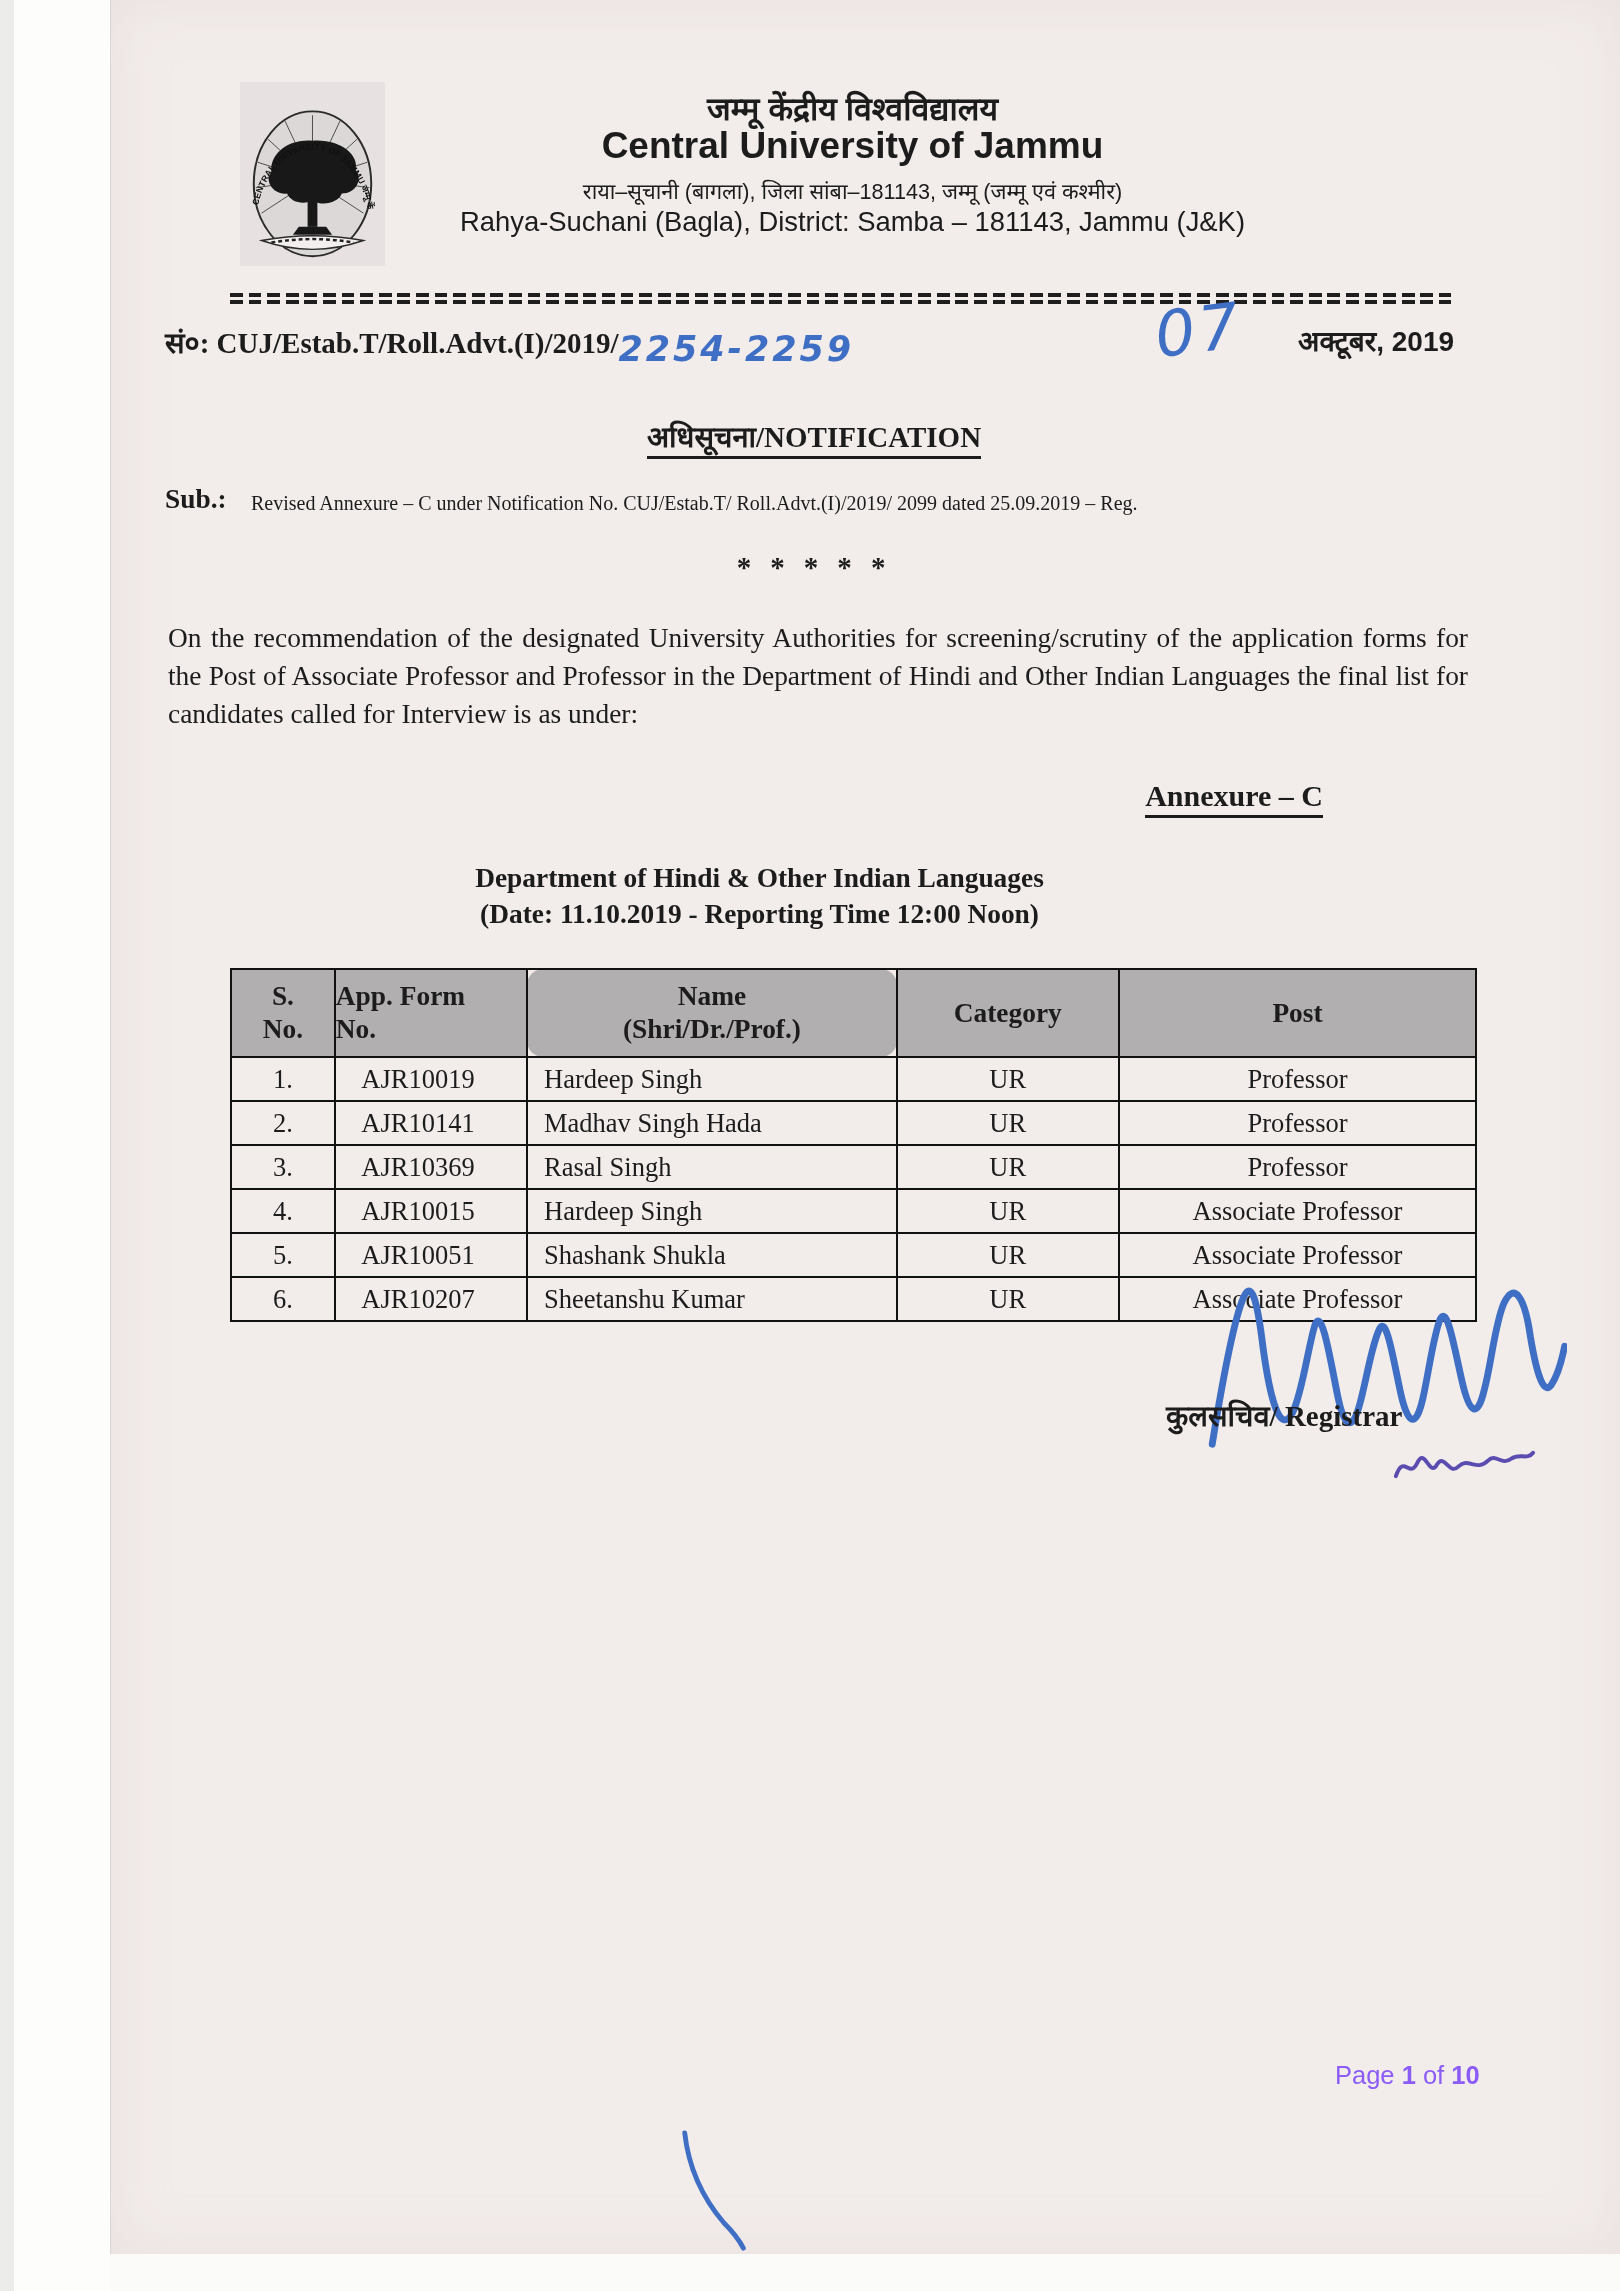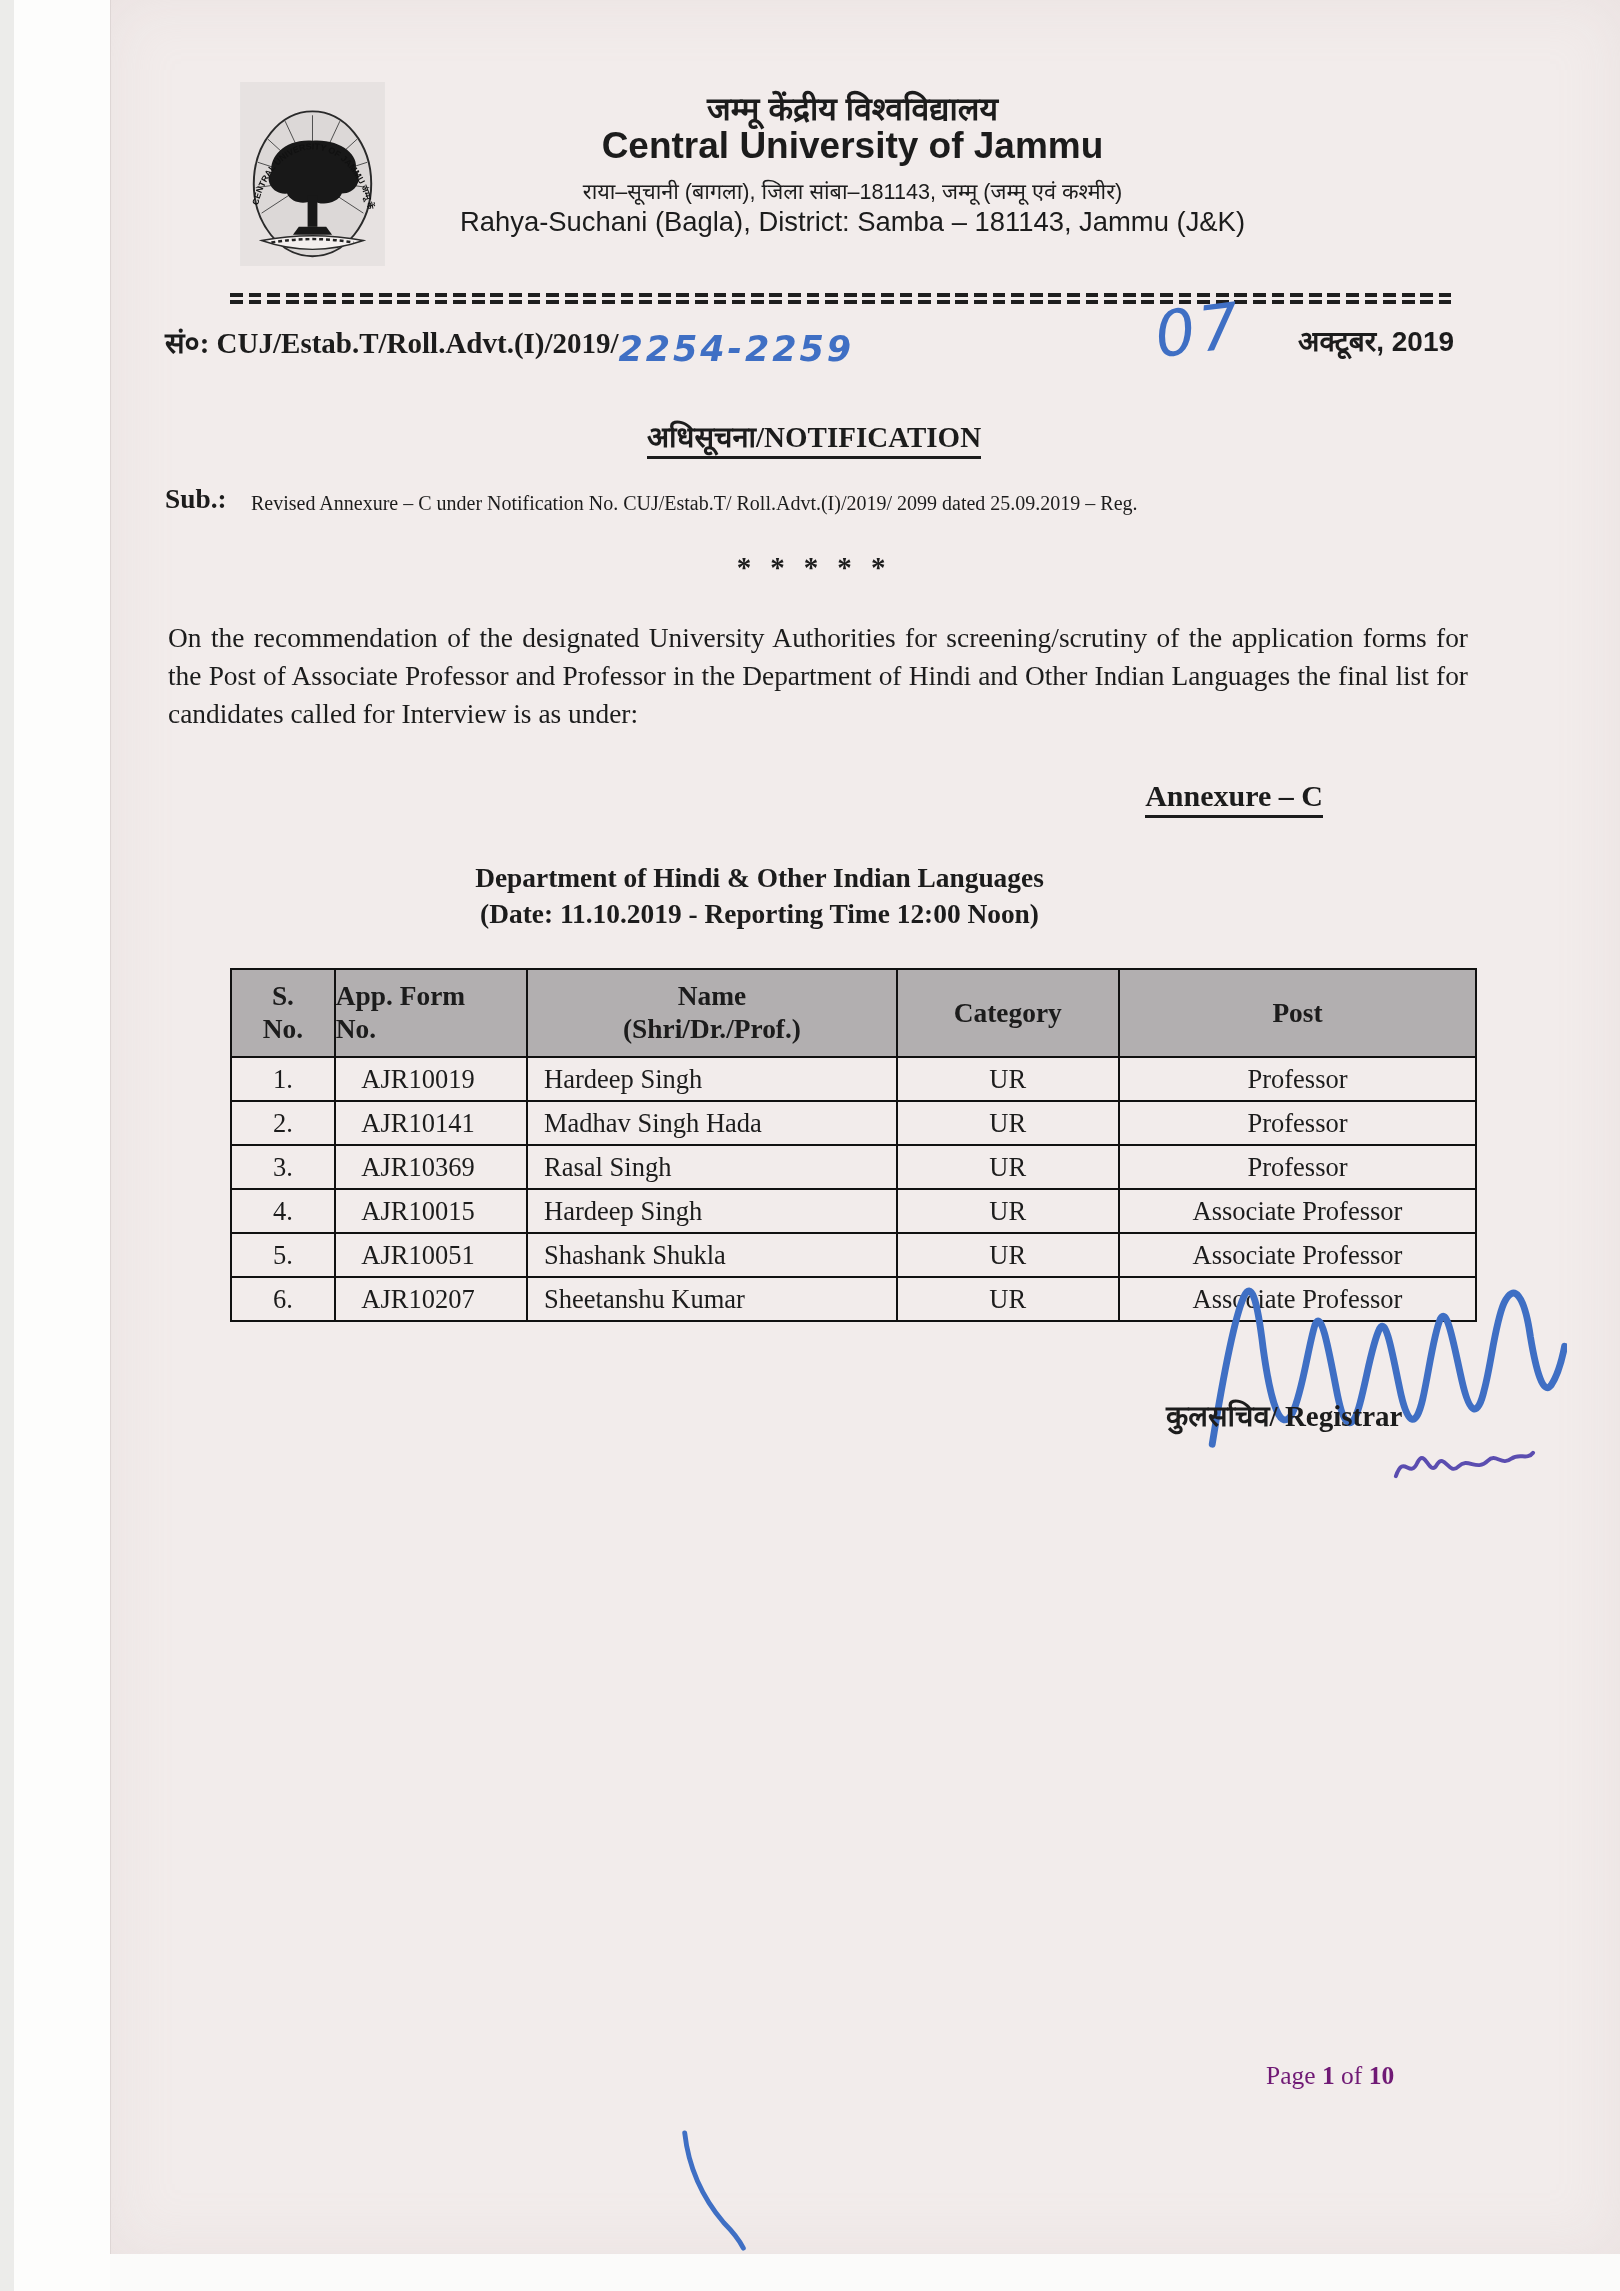--- a/index.html
+++ b/index.html
@@ -64,31 +64,31 @@
   
   .tbl{left:230px;top:968px;width:1247px;border-collapse:collapse;}
   .tbl th,.tbl td{border:2px solid #111;font-size:26.5px;}
   .tbl{border:2.9px solid #111;}
   .tbl thead th{background:var(--table-header-bg);font-weight:bold;font-size:27.4px;
        height:88px;vertical-align:middle;text-align:center;line-height:33px;}
   .group-row td{font-weight:bold;font-size:28px;text-align:center;height:45px;}
   .data-row td{height:44px;}
   .c-sno{width:108px;text-align:center;}
   .c-form{width:196px;text-align:left;padding-left:25.5px;}
-  .c-name{width:382px;text-align:left;padding-left:15.7px;}
+  .c-name{width:382px;text-align:left;padding-left:15.7px;border-radius:16px;}
   .c-cat{width:230px;text-align:center;}
   .c-post{width:374px;text-align:center;}
 
   
   .sig-title{left:1166px;top:1395px;font-weight:bold;font-size:29px;}
   .sig-blue{left:1204px;top:1266px;}
   .sig-purple{left:1390px;top:1433px;}
 
-  .page-num{left:1266px;top:2061px;font-family:Liberation Serif, serif;
-       font-size:25.5px;color:#701a75;}
+  .page-num{left:1335px;top:2061px;font-family:Liberation Sans, sans-serif;
+       font-size:25.5px;color:#8b5cf6;}
   .page-num b{font-weight:bold;}
   .pen-stroke{left:669px;top:2129px;}
 </style>
 </head>
 <body>
 
 <div class="edge-strip"></div>
 <div class="paper"></div>
 
 <svg class="abs emblem" width="145" height="184" viewBox="0 0 148 188">

